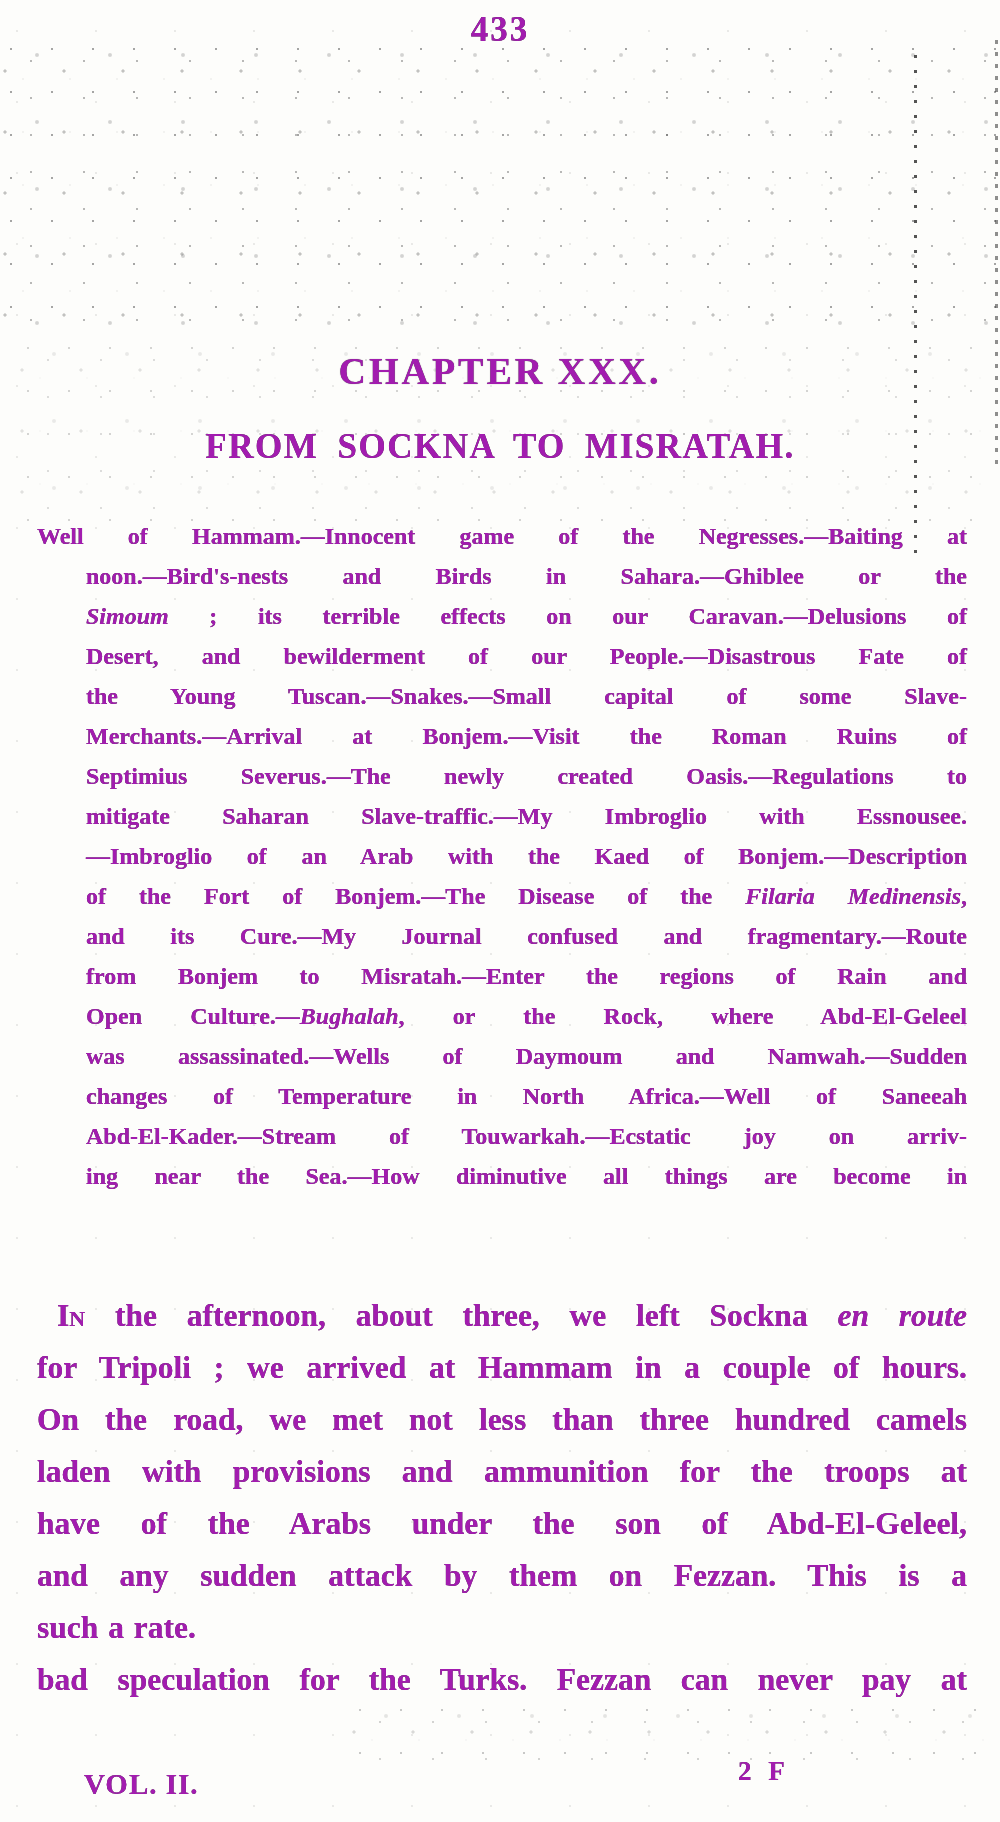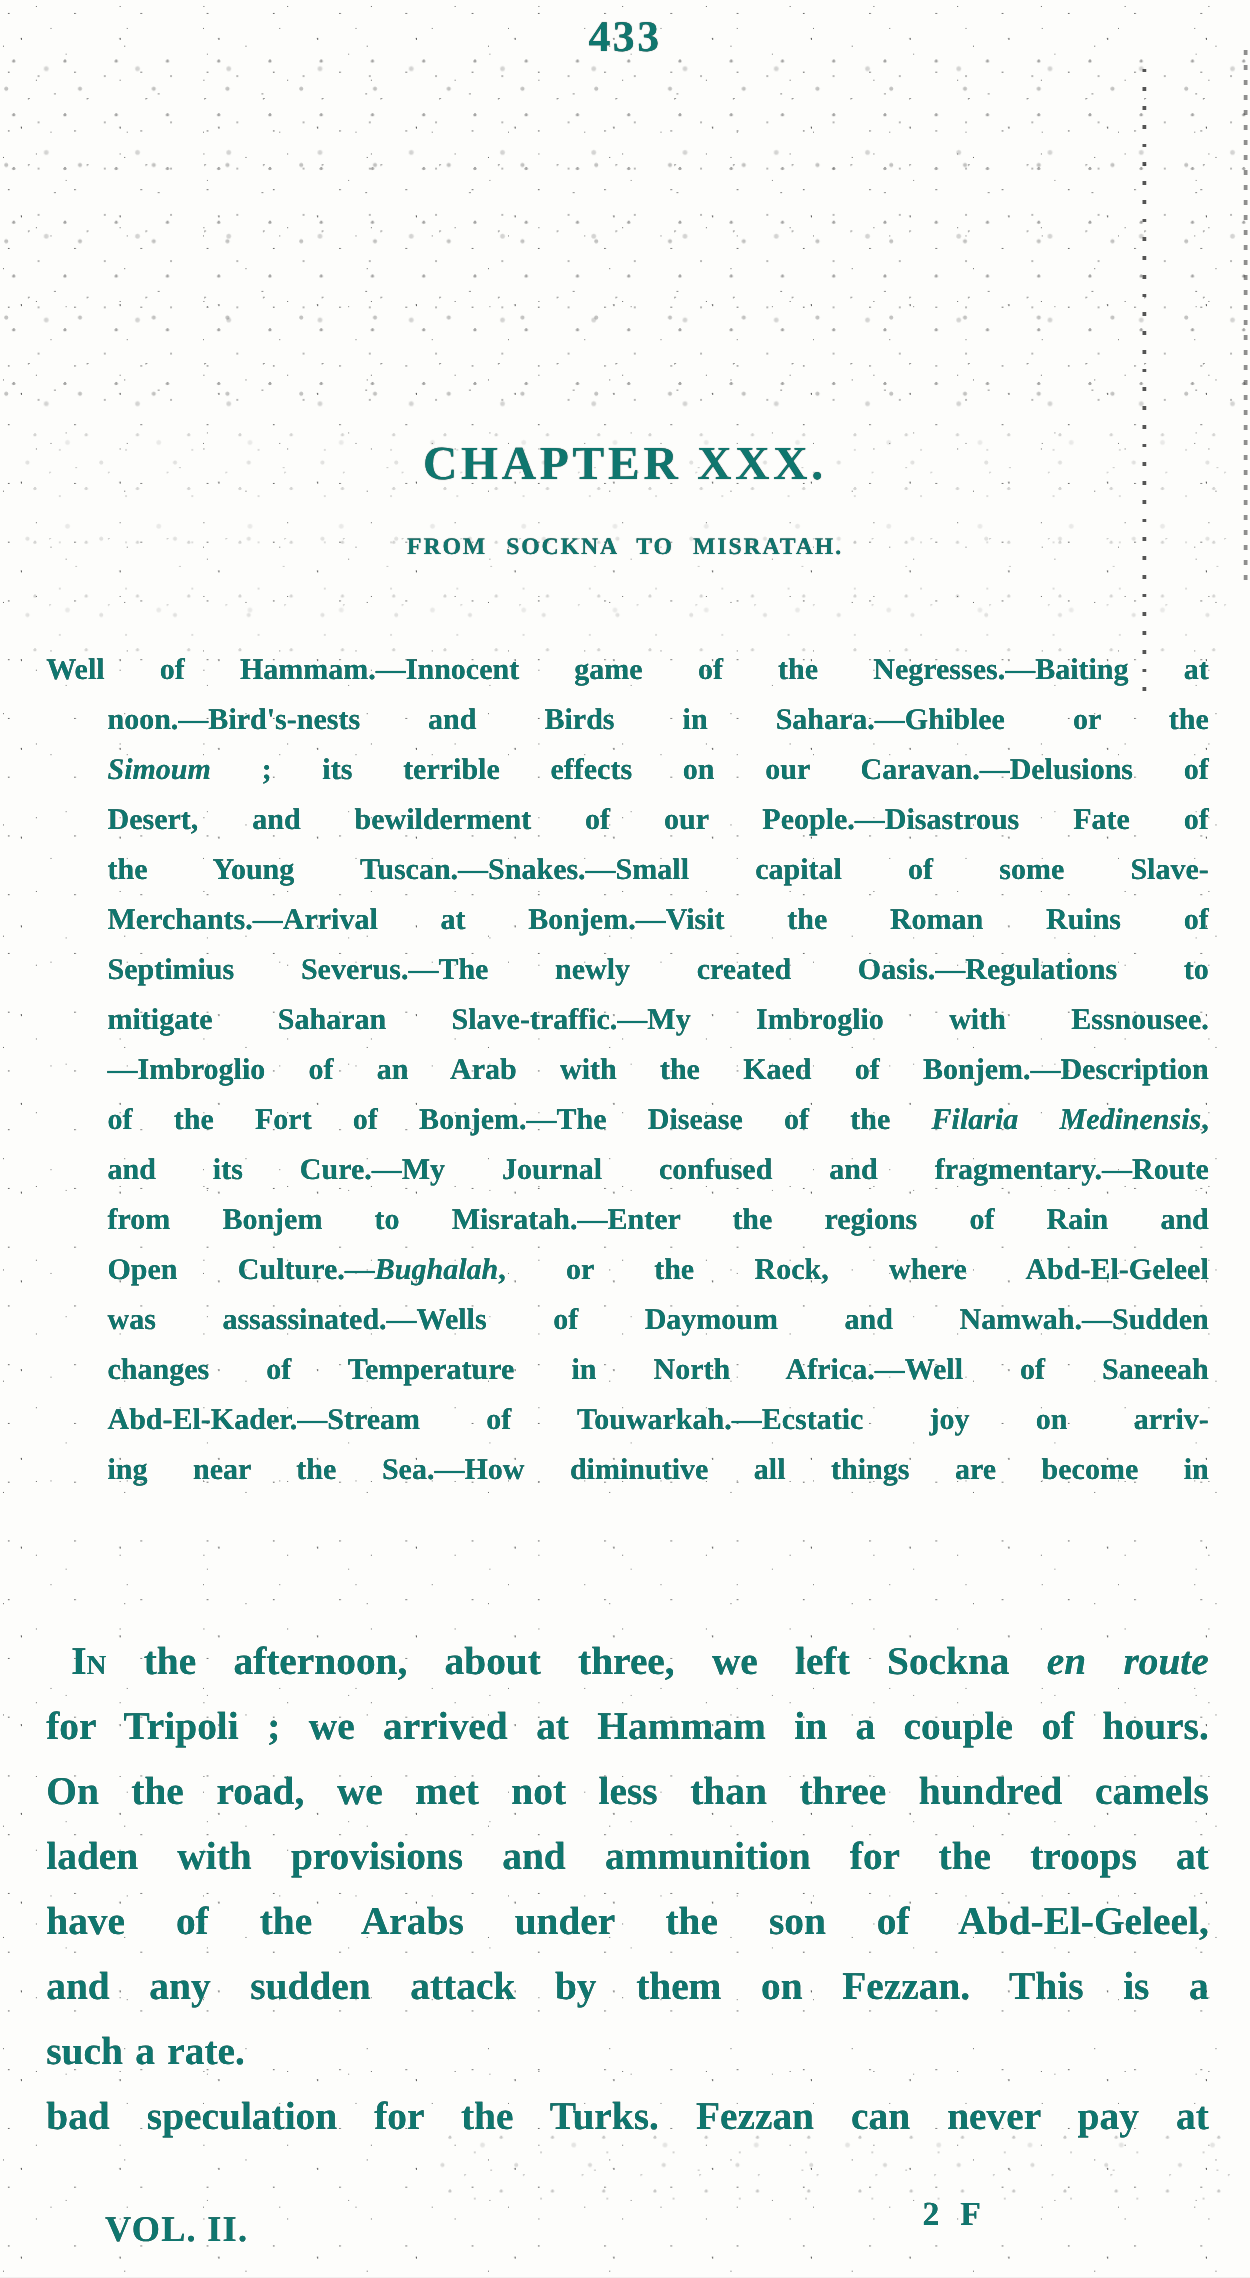--- a/index.html
+++ b/index.html
@@ -2,21 +2,21 @@
 <html><head>
 <meta charset="utf-8">
 <style>
   html,body{margin:0;padding:0;background:#e8e8e8;}
   #page{
     position:relative;
     width:1000px;height:1822px;
     background:#fdfdfb;
     overflow:hidden;
     font-family:"Liberation Serif","DejaVu Serif",serif;
-    color:#0f766e;
+    color:#a21caf;
   }
   
   .speckle{
     position:absolute;left:0;top:0;width:100%;height:100%;
     pointer-events:none;
     background-image:
       radial-gradient(circle 1.1px at 7px 11px, #2c2c2c 50%, transparent 55%),
       radial-gradient(circle 0.9px at 29px 5px, #3a3a3a 50%, transparent 55%),
       radial-gradient(circle 1.3px at 17px 31px, #222 50%, transparent 55%),
       radial-gradient(circle 0.8px at 41px 23px, #484848 50%, transparent 55%),
@@ -46,31 +46,31 @@
   }
   #edge-dots-inner{left:914px;top:55px;height:505px;opacity:.8;}
   #edge-dots-outer{left:995px;top:40px;height:430px;opacity:.55;
     background-image:repeating-linear-gradient(to bottom,#333 0 4px,transparent 4px 12px);}
   
   .centered{position:absolute;left:0;width:100%;text-align:center;}
   #page-number{top:10px;font-size:35px;font-weight:bold;letter-spacing:2px;
     text-shadow:0 0 .6px rgba(0,0,0,.8);}
   #chapter-heading{top:349px;font-size:38px;font-weight:bold;letter-spacing:3px;
     text-shadow:0 0 .7px rgba(0,0,0,.8);}
-  #chapter-subheading{top:427px;font-size:19px;font-weight:bold;letter-spacing:1.5px;
+  #chapter-subheading{top:427px;font-size:35px;font-weight:bold;letter-spacing:1.5px;
     word-spacing:9px;text-shadow:0 0 .6px rgba(0,0,0,.8);text-align:center;}
   .text-block{position:absolute;left:37px;width:930px;font-weight:bold;
     text-shadow:0 0 .5px rgba(0,0,0,.75);}
   #summary-block{top:516px;font-size:24px;line-height:40px;}
   #summary-block .ln{padding-left:49px;text-align:justify;text-align-last:justify;word-spacing:1px;}
   #summary-block .ln.first{padding-left:0;}
   #summary-block .ln.last{text-align-last:left;}
   #body-block{top:1290px;font-size:31.5px;line-height:52px;}
   #body-block .ln{text-align:justify;text-align-last:justify;word-spacing:2px;}
-  #body-block .ln.first{text-indent:20px;margin-top:13px;}
+  #body-block .ln.first{text-indent:20px;}
   #body-block .ln.last{text-align-last:left;}
   .it{font-style:italic;}
   .sc{font-variant:small-caps;}
   .footer-item{position:absolute;font-weight:bold;text-shadow:0 0 .5px rgba(0,0,0,.75);}
   #footer-volume{left:84px;top:1768px;font-size:29px;letter-spacing:1px;}
   #footer-signature{left:738px;top:1756px;font-size:27px;letter-spacing:5px;}
 </style>
 </head>
 <body>
 

